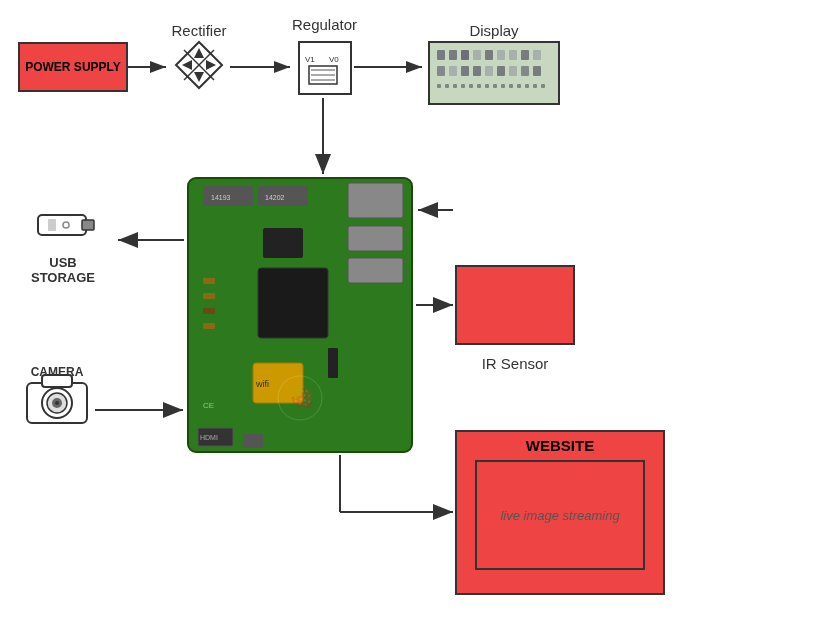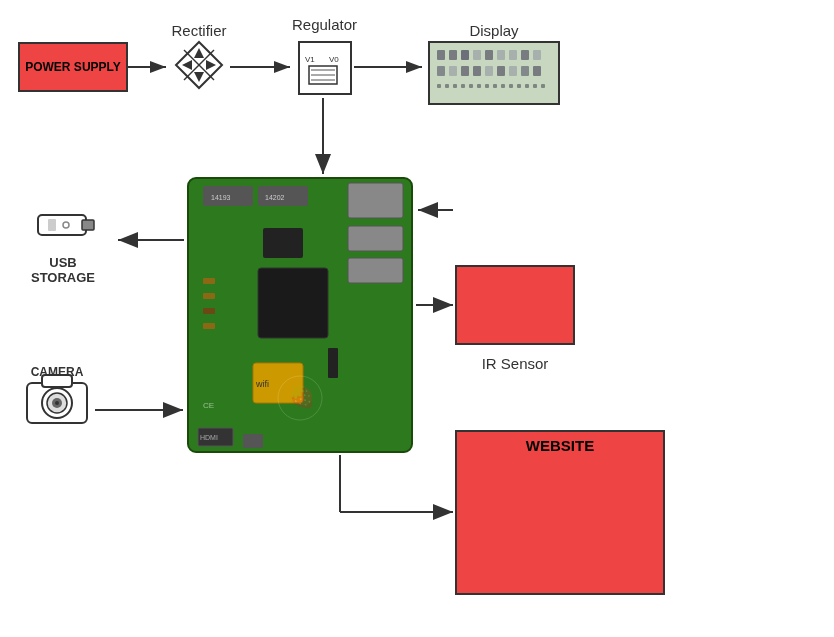--- a/index.html
+++ b/index.html
@@ -344,14 +344,17 @@
 
   <div class="box ir-sensors-box"></div>
   <div class="box-label ir-sensors-label">IR Sensor</div>
 
   <div class="box-label usb-label">USB STORAGE</div>
 
   <div class="box-label camera-label">CAMERA</div>
 
   <div class="box website-box"></div>
   <div class="website-title">WEBSITE</div>
+  <div class="website-inner-box">
+    <span>live image streaming</span>
+  </div>
 
 </div>
 
 </body></html>

